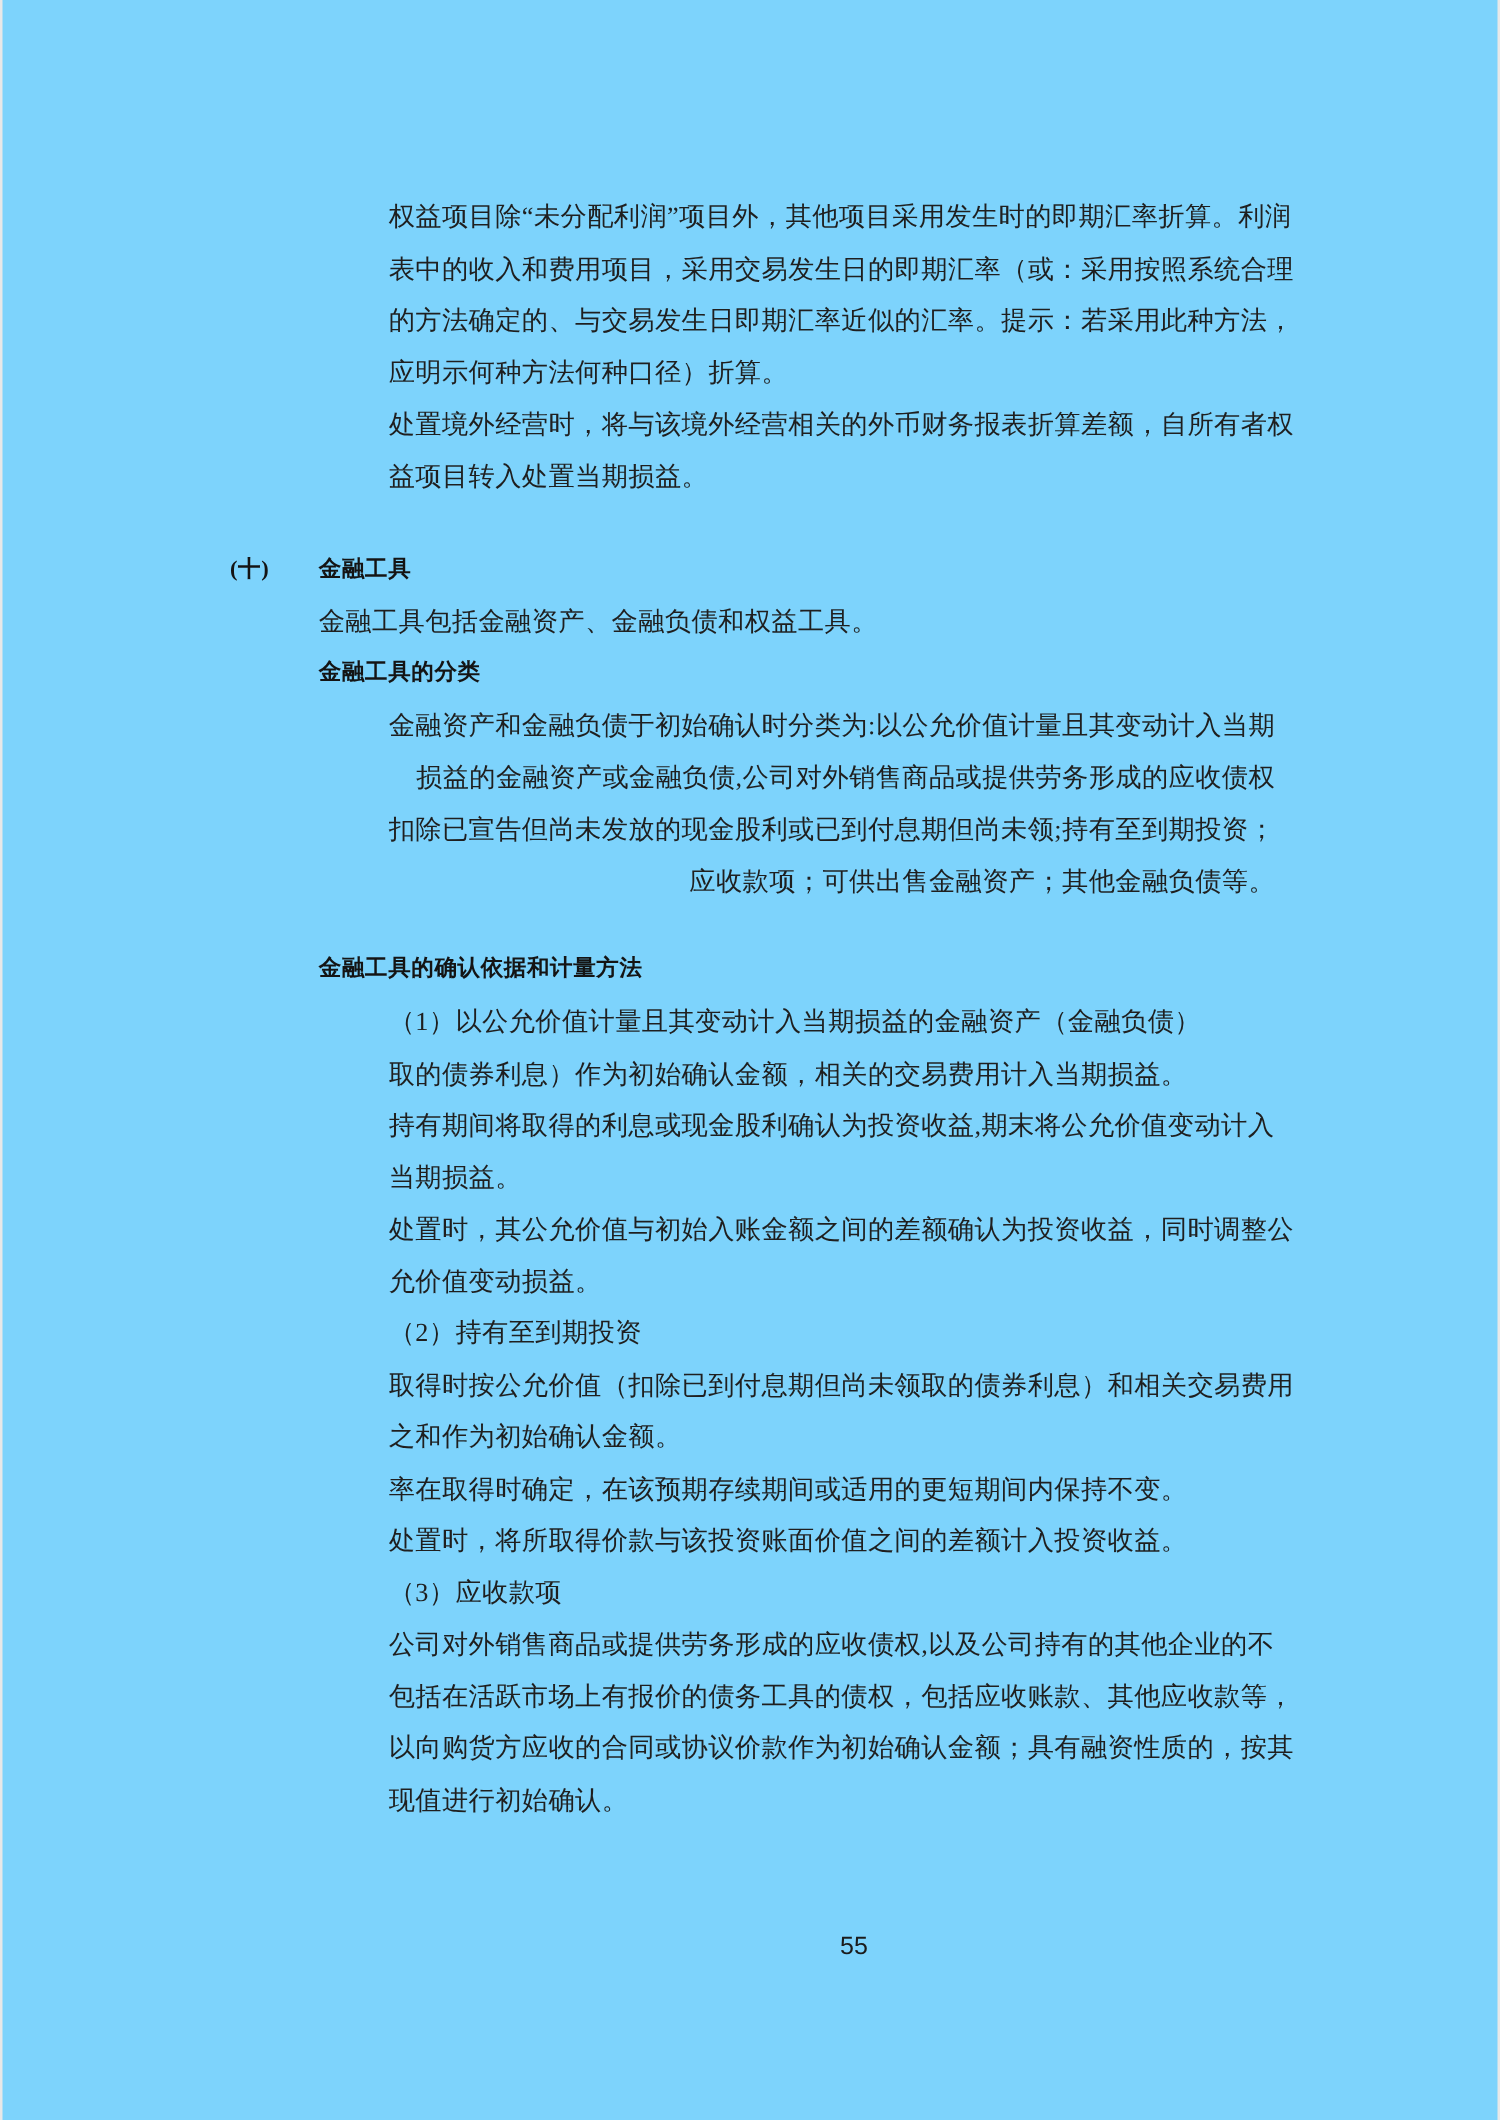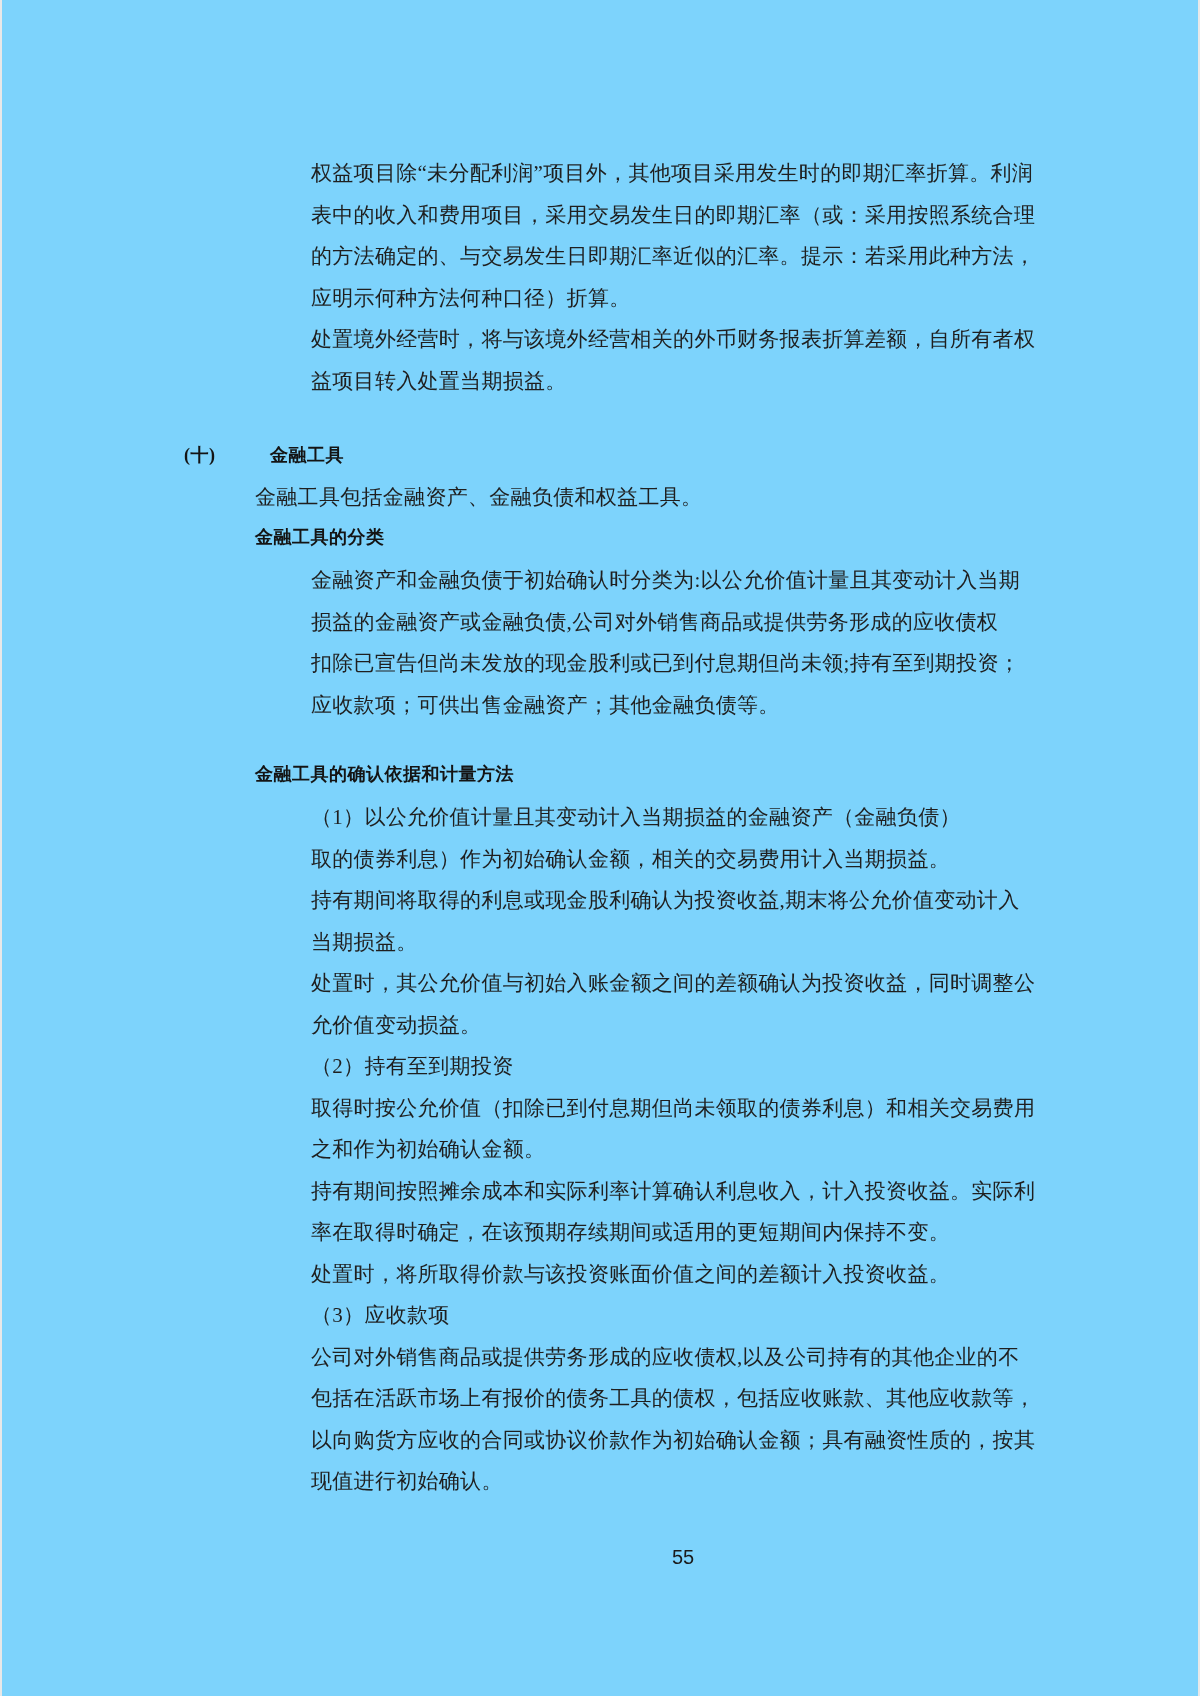--- a/index.html
+++ b/index.html
@@ -55,49 +55,48 @@
     <div class="line">权益项目除“未分配利润”项目外，其他项目采用发生时的即期汇率折算。利润</div>
     <div class="line">表中的收入和费用项目，采用交易发生日的即期汇率（或：采用按照系统合理</div>
     <div class="line">的方法确定的、与交易发生日即期汇率近似的汇率。提示：若采用此种方法，</div>
     <div class="line">应明示何种方法何种口径）折算。</div>
     <div class="line">处置境外经营时，将与该境外经营相关的外币财务报表折算差额，自所有者权</div>
     <div class="line">益项目转入处置当期损益。</div>
   </div>
 
   <div class="heading" style="left:0;top:441px;width:1200px;">
     <span class="section-marker" style="left:182px;font-family:'Liberation Serif','DejaVu Serif',serif;">(十)</span>
-    <span class="section-marker" style="left:268px;text-align:right;">金融工具</span>
+    <span class="section-marker" style="left:253px;text-align:right;">金融工具</span>
   </div>
 
   <div class="body-text" style="left:253px;top:477px;">
     <div class="line">金融工具包括金融资产、金融负债和权益工具。</div>
   </div>
 
   <div class="heading" style="left:253px;top:523px;">金融工具的分类</div>
 
-  <div class="body-text" style="left:309px;top:560px;">
+  <div class="body-text" style="left:309px;top:560px;text-align:right;">
     <div class="line">金融资产和金融负债于初始确认时分类为:以公允价值计量且其变动计入当期</div>
     <div class="line">损益的金融资产或金融负债,公司对外销售商品或提供劳务形成的应收债权</div>
     <div class="line">扣除已宣告但尚未发放的现金股利或已到付息期但尚未领;持有至到期投资；</div>
     <div class="line">应收款项；可供出售金融资产；其他金融负债等。</div>
   </div>
 
   <div class="heading" style="left:253px;top:760px;">金融工具的确认依据和计量方法</div>
 
   <div class="body-text" style="left:309px;top:797px;">
     <div class="line">（1）以公允价值计量且其变动计入当期损益的金融资产（金融负债）</div>
     <div class="line">取的债券利息）作为初始确认金额，相关的交易费用计入当期损益。</div>
     <div class="line">持有期间将取得的利息或现金股利确认为投资收益,期末将公允价值变动计入</div>
     <div class="line">当期损益。</div>
     <div class="line">处置时，其公允价值与初始入账金额之间的差额确认为投资收益，同时调整公</div>
     <div class="line">允价值变动损益。</div>
     <div class="line">（2）持有至到期投资</div>
     <div class="line">取得时按公允价值（扣除已到付息期但尚未领取的债券利息）和相关交易费用</div>
     <div class="line">之和作为初始确认金额。</div>
-    <div class="line">持有期间按照摊余成本和实际利率计算确认利息收入，计入投资收益。实际利</div>
     <div class="line">率在取得时确定，在该预期存续期间或适用的更短期间内保持不变。</div>
     <div class="line">处置时，将所取得价款与该投资账面价值之间的差额计入投资收益。</div>
     <div class="line">（3）应收款项</div>
     <div class="line">公司对外销售商品或提供劳务形成的应收债权,以及公司持有的其他企业的不</div>
     <div class="line">包括在活跃市场上有报价的债务工具的债权，包括应收账款、其他应收款等，</div>
     <div class="line">以向购货方应收的合同或协议价款作为初始确认金额；具有融资性质的，按其</div>
     <div class="line">现值进行初始确认。</div>
   </div>
 
   <div class="page-number">55</div>

